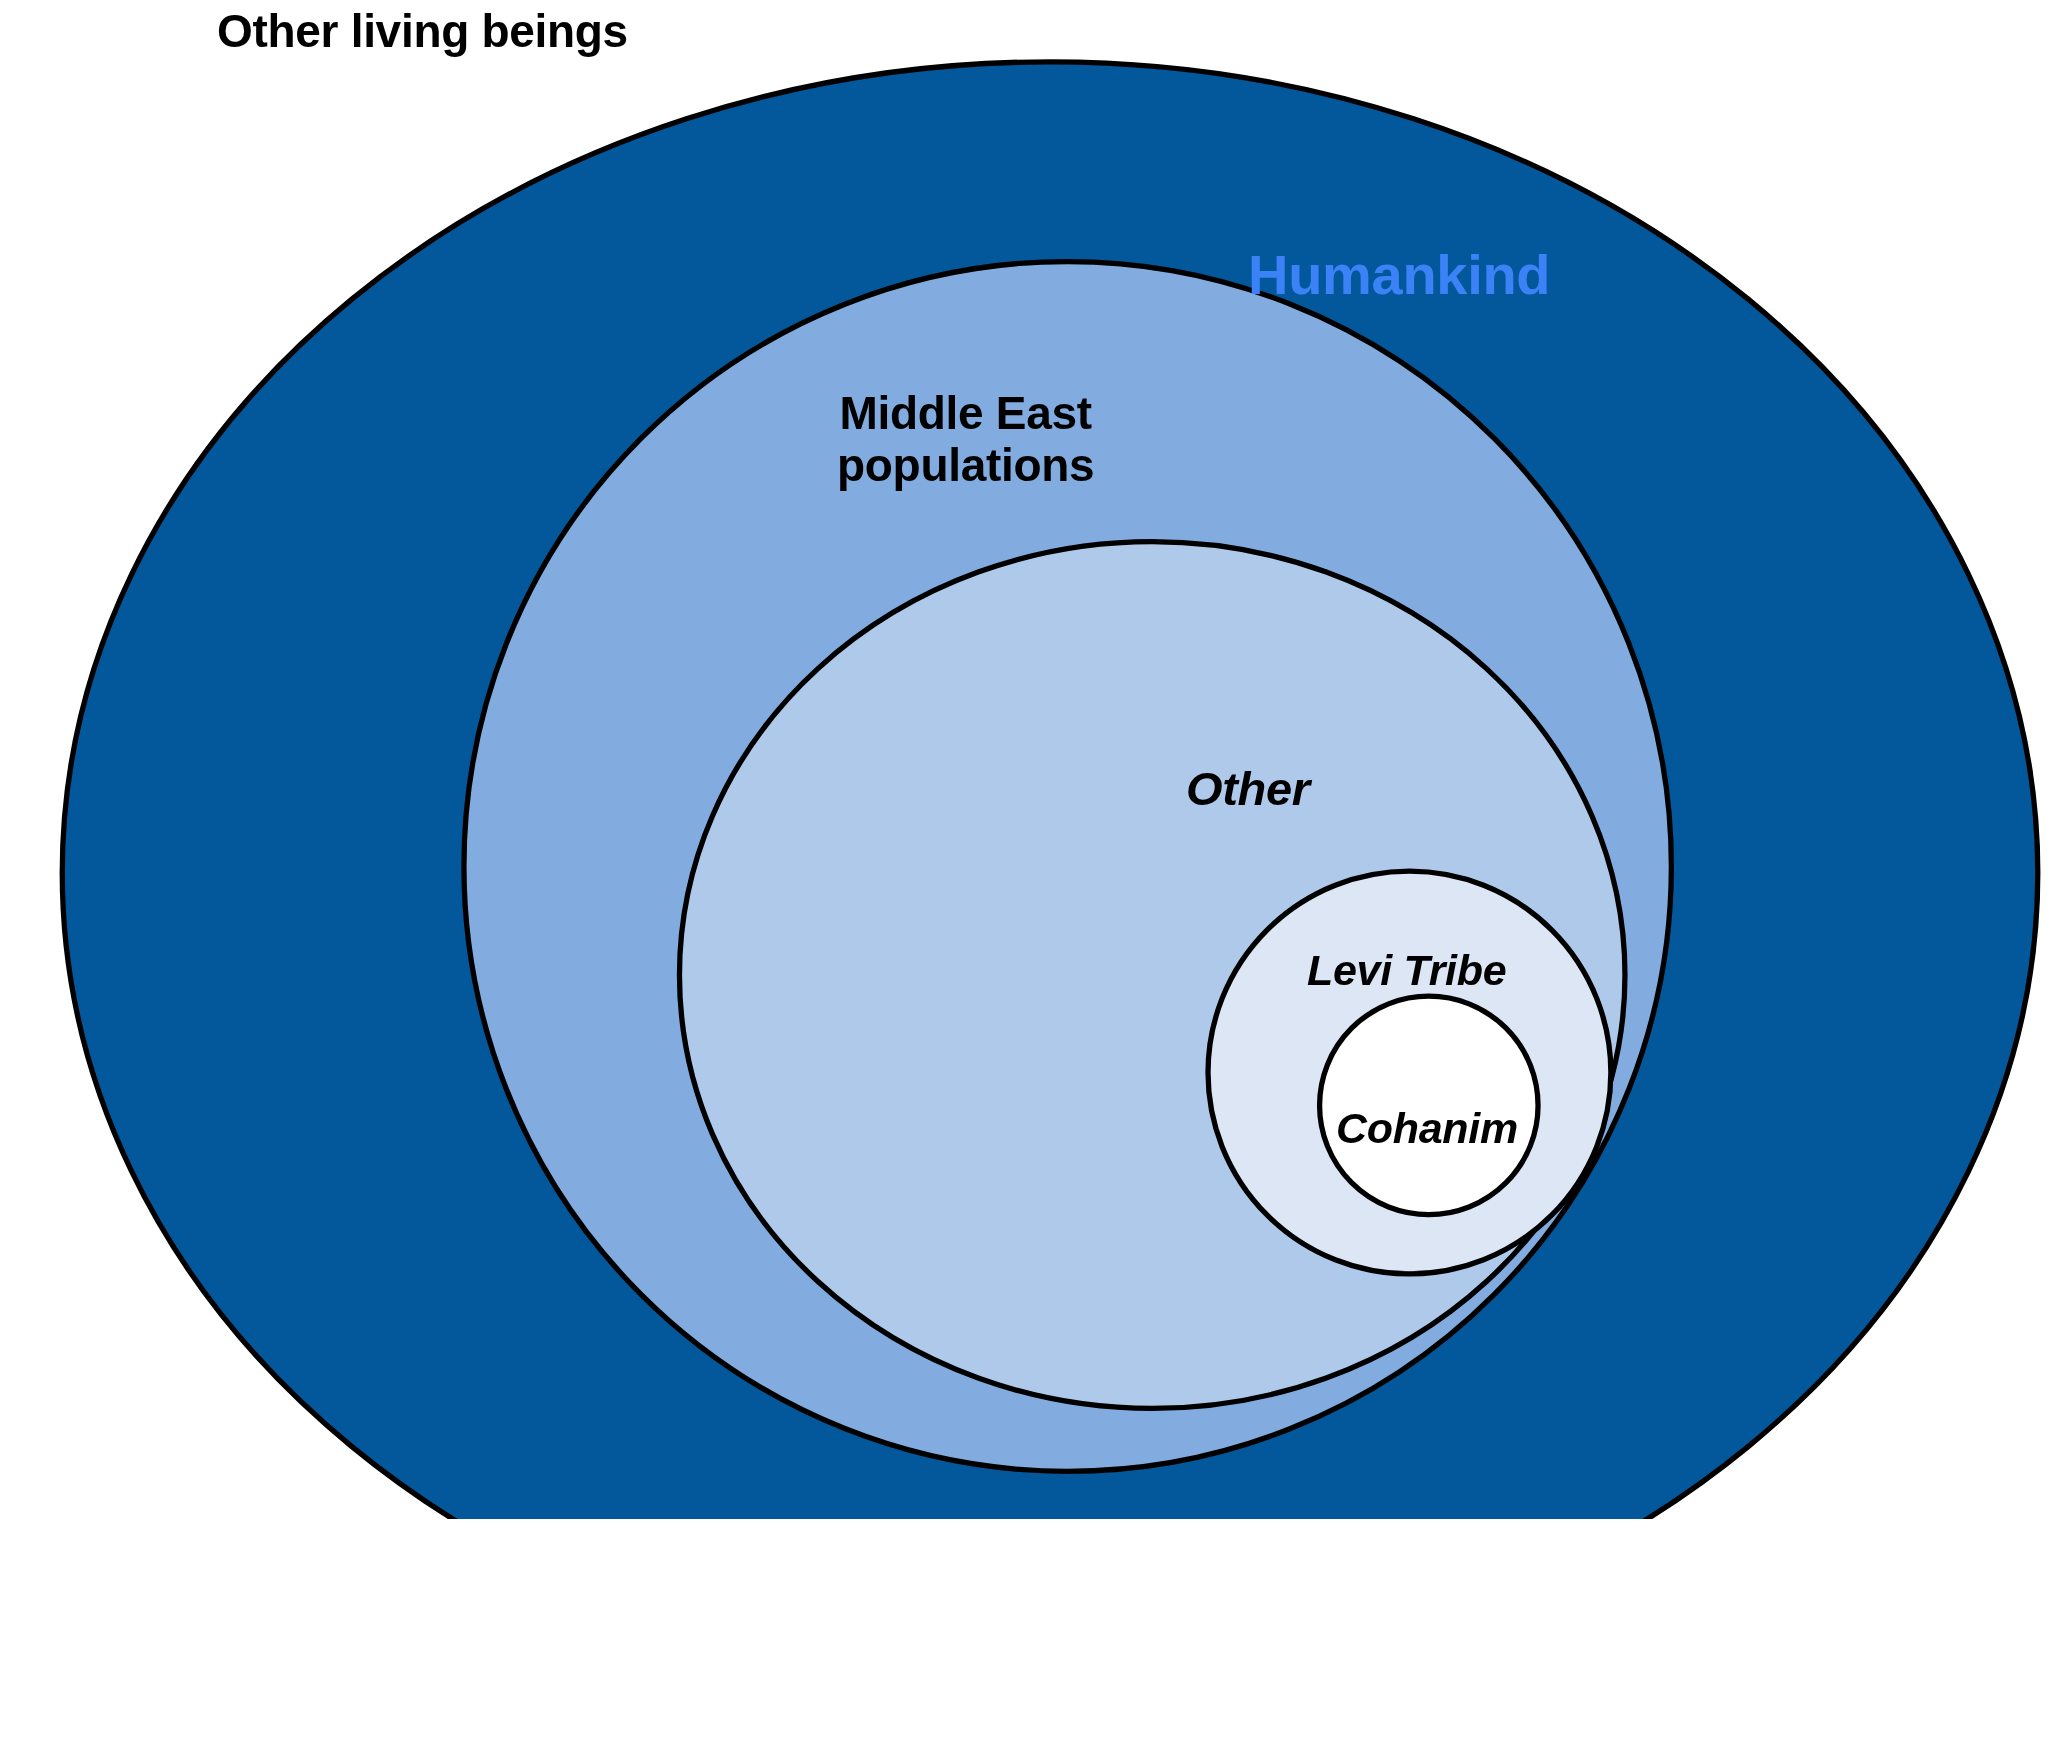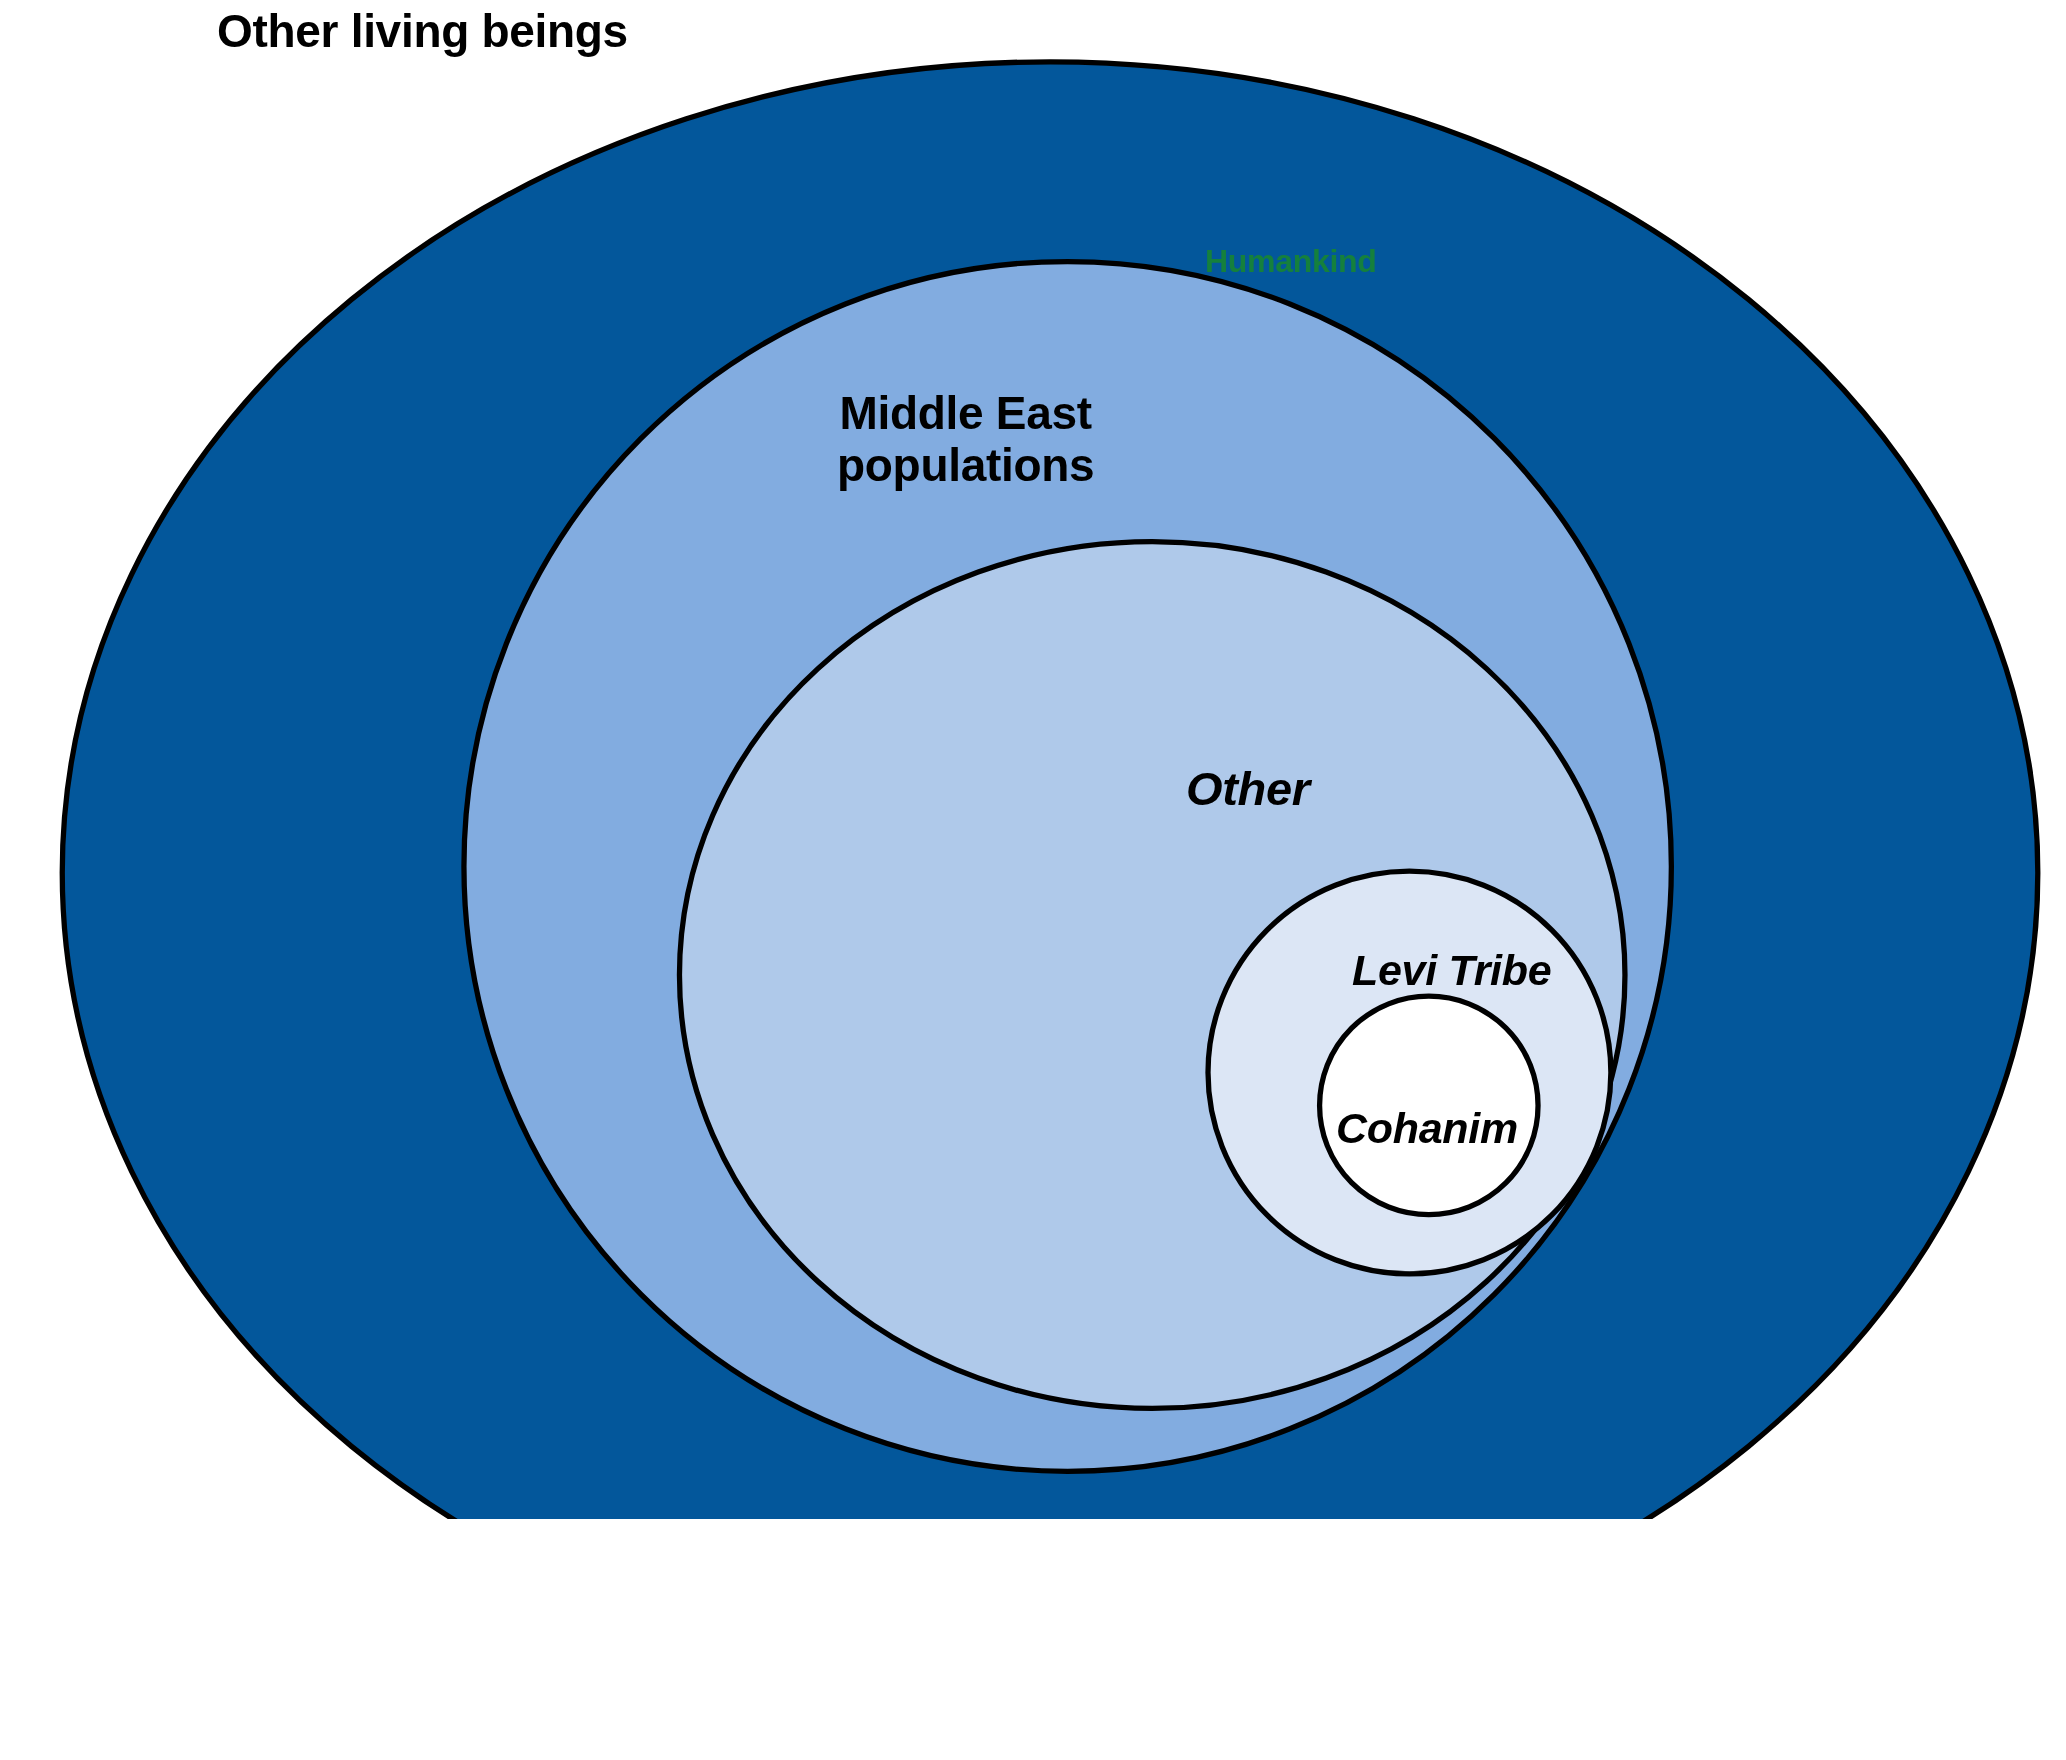--- a/index.html
+++ b/index.html
@@ -32,43 +32,42 @@
     white-space: pre;
     line-height: 1.12;
     letter-spacing: -0.3px;
   }
   #label-other-living-beings {
     left: 217px;
     top: 5.9px;
     font-size: 46px;
   }
   #label-humankind {
-    left: 1205px;
+    left: 1248px;
     top: 244px;
-    font-size: 32px;
-    color: #15803d;
+    font-size: 56px;
+    color: #3b82f6;
   }
   #label-middle-east {
     left: 837px;
     top: 388px;
     font-size: 46px;
     text-align: center;
   }
   #label-jews {
     left: 1186px;
     top: 763px;
     font-size: 47px;
     font-style: italic;
   }
   #label-levi-tribe {
     left: 1307px;
     top: 946px;
     font-size: 43px;
     font-style: italic;
-    margin-left: 45px;
   }
   #label-cohanim {
     left: 1336px;
     top: 1104px;
     font-size: 43px;
     font-style: italic;
   }
   #label-note {
     left: 22px;
     top: 1689px;

